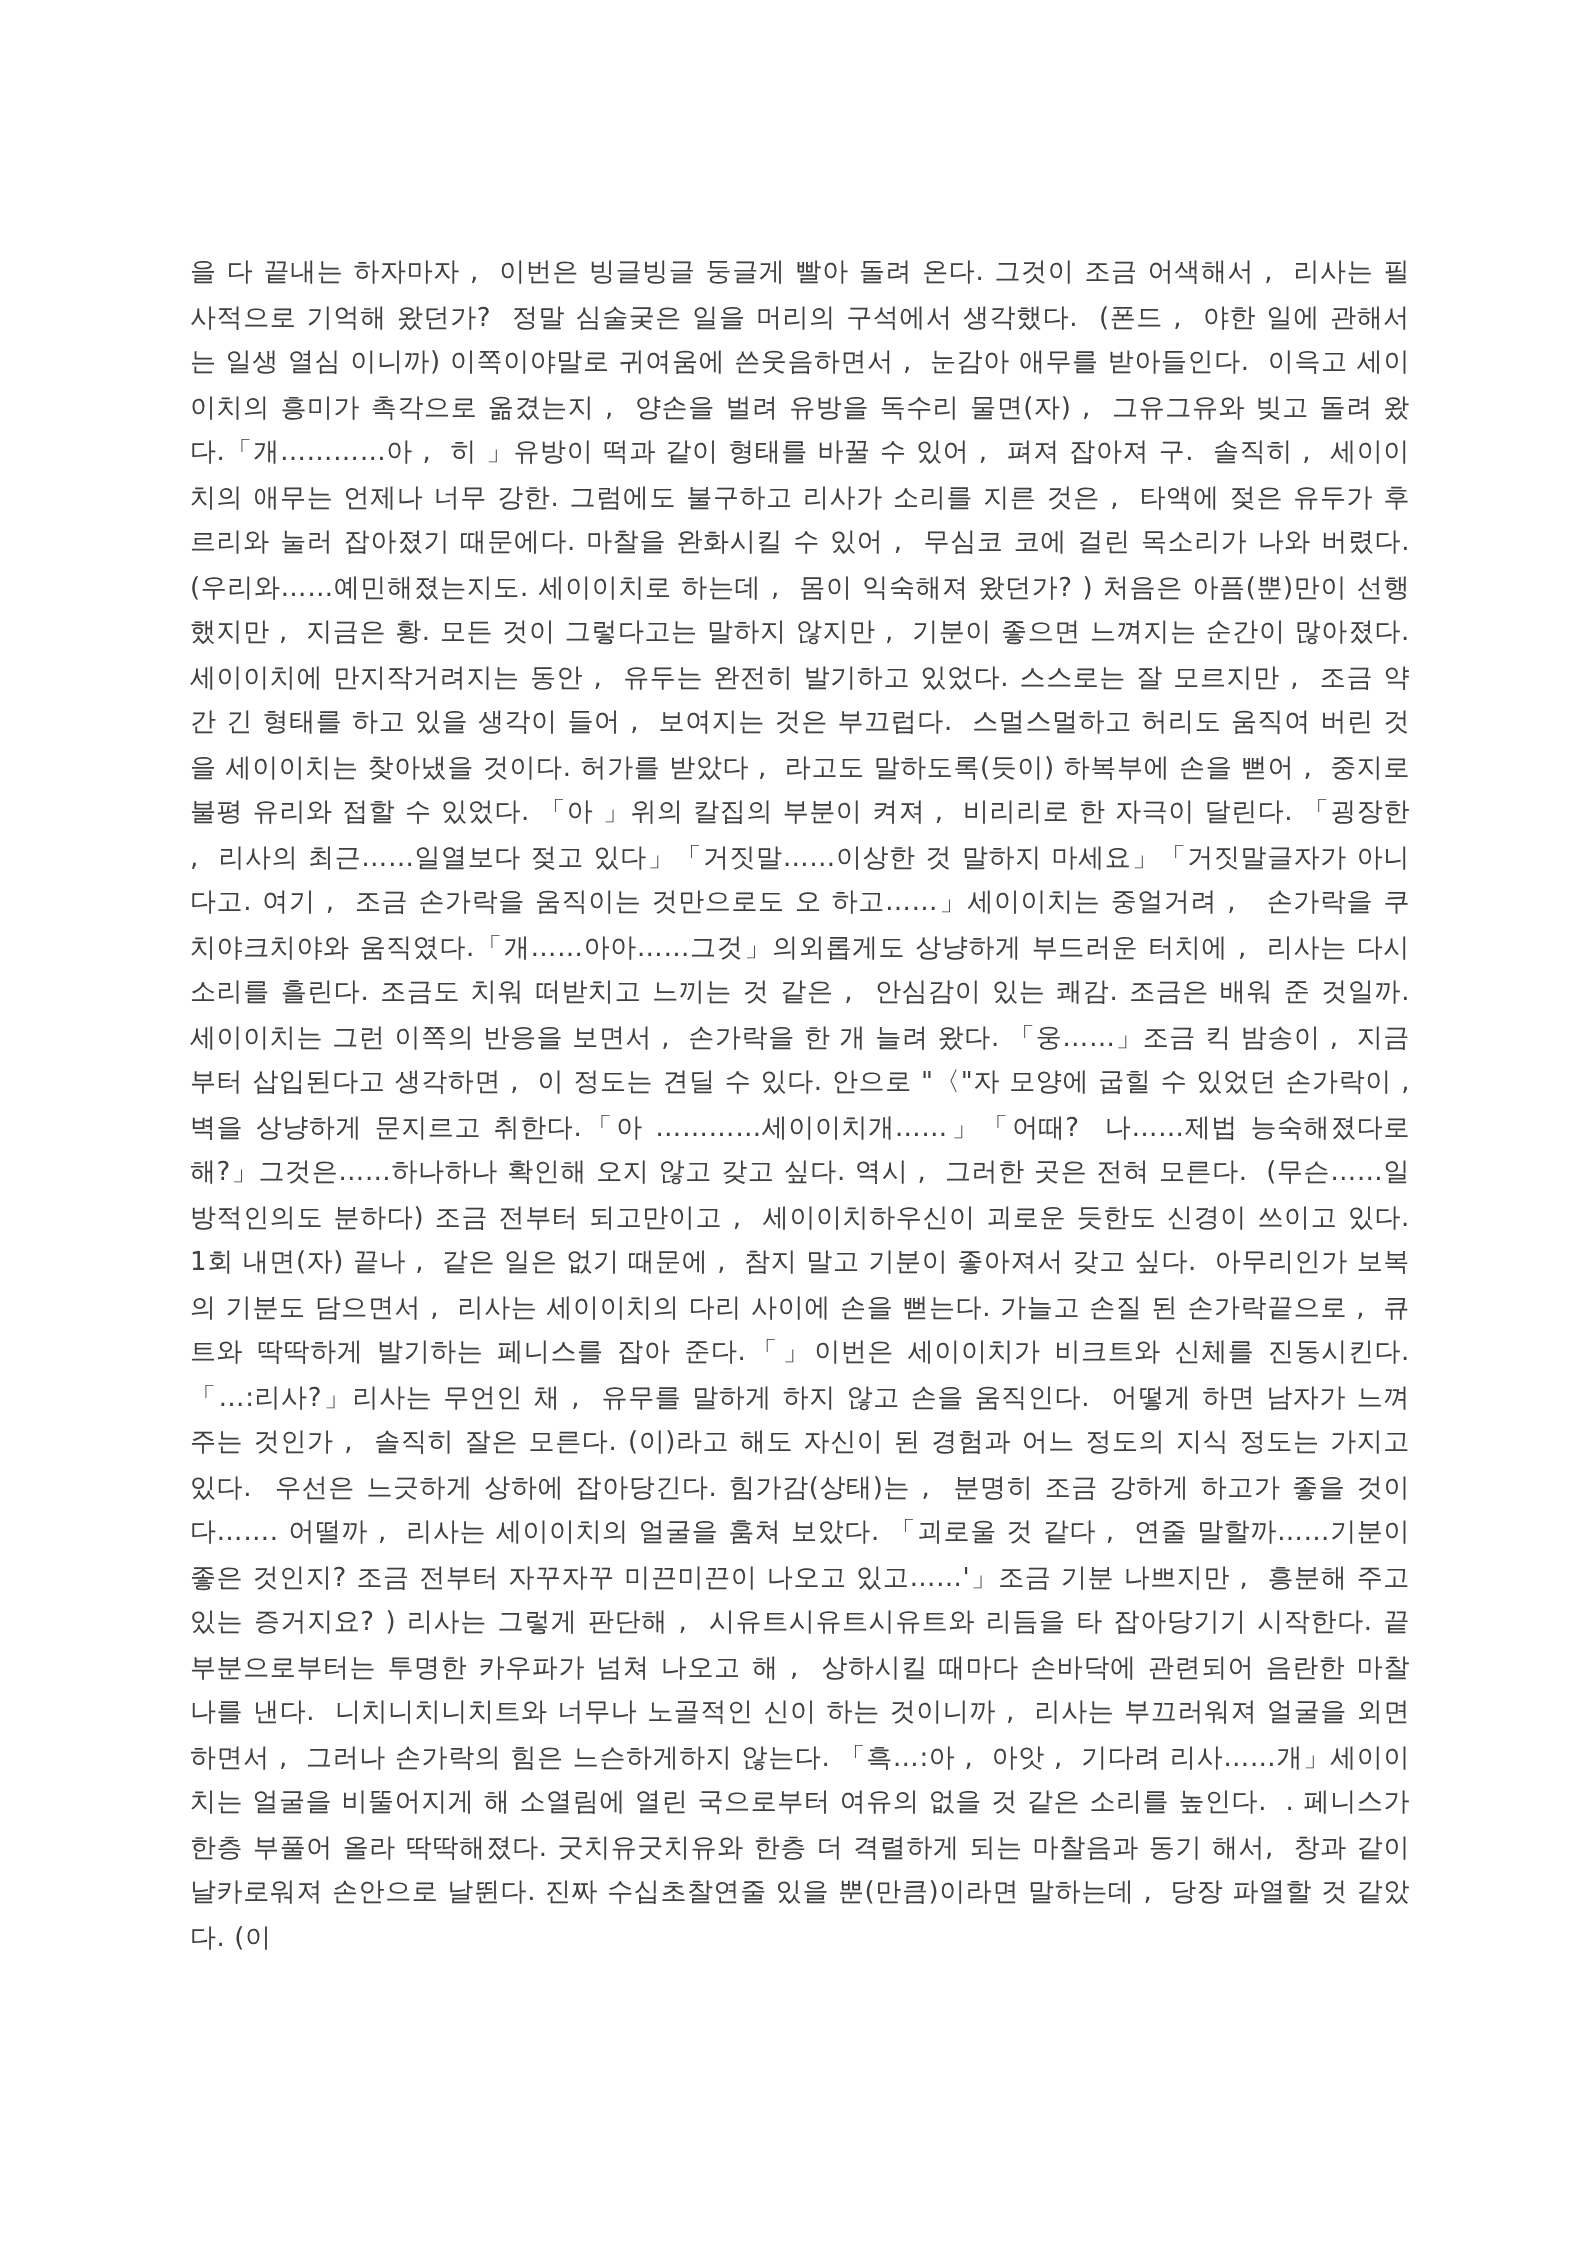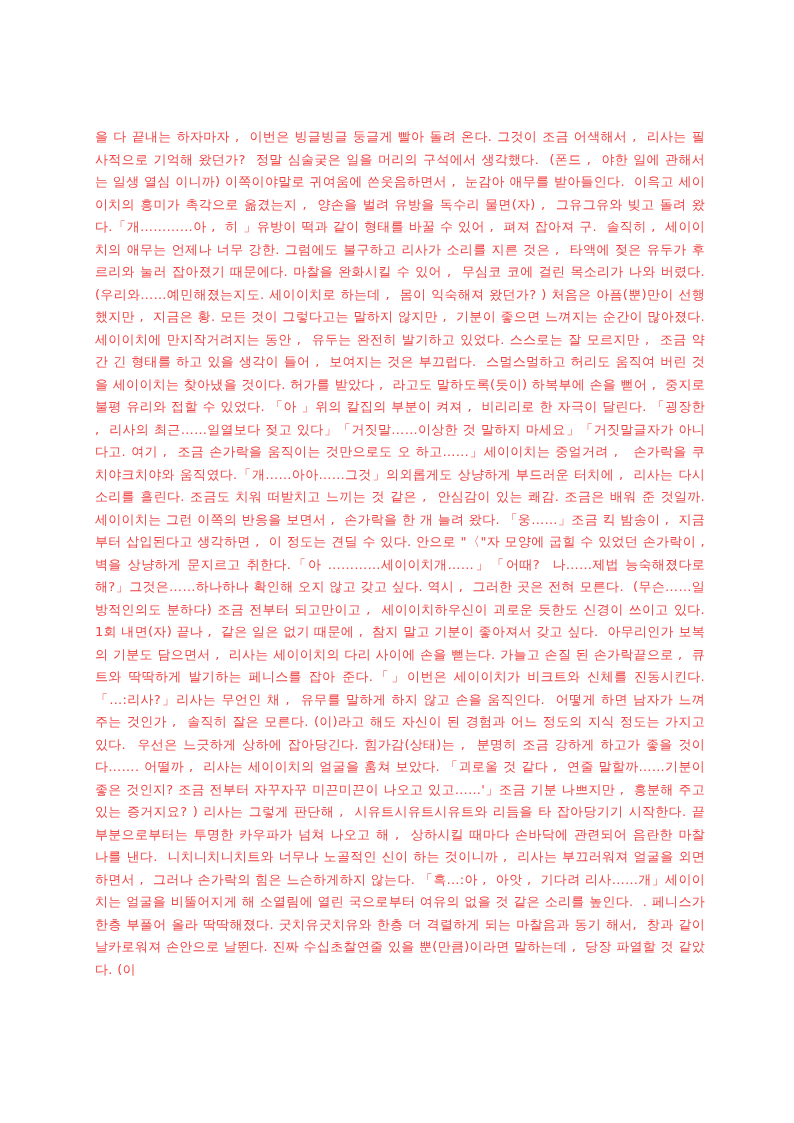--- a/index.html
+++ b/index.html
@@ -15,21 +15,21 @@
     overflow: hidden;
     font-family: "DejaVu Sans", "Liberation Sans", sans-serif;
   }
   .text-block {
     position: absolute;
     left: 95px;
     top: 126px;
     width: 610px;
     font-size: 13px;
     line-height: 22.5px;
-    color: #ef4444;
+    color: #404040;
     text-align: justify;
     text-justify: inter-character;
     word-break: break-all;
     white-space: pre-wrap;
     letter-spacing: 0.3px;
   }
 </style>
 </head>
 <body>
 

